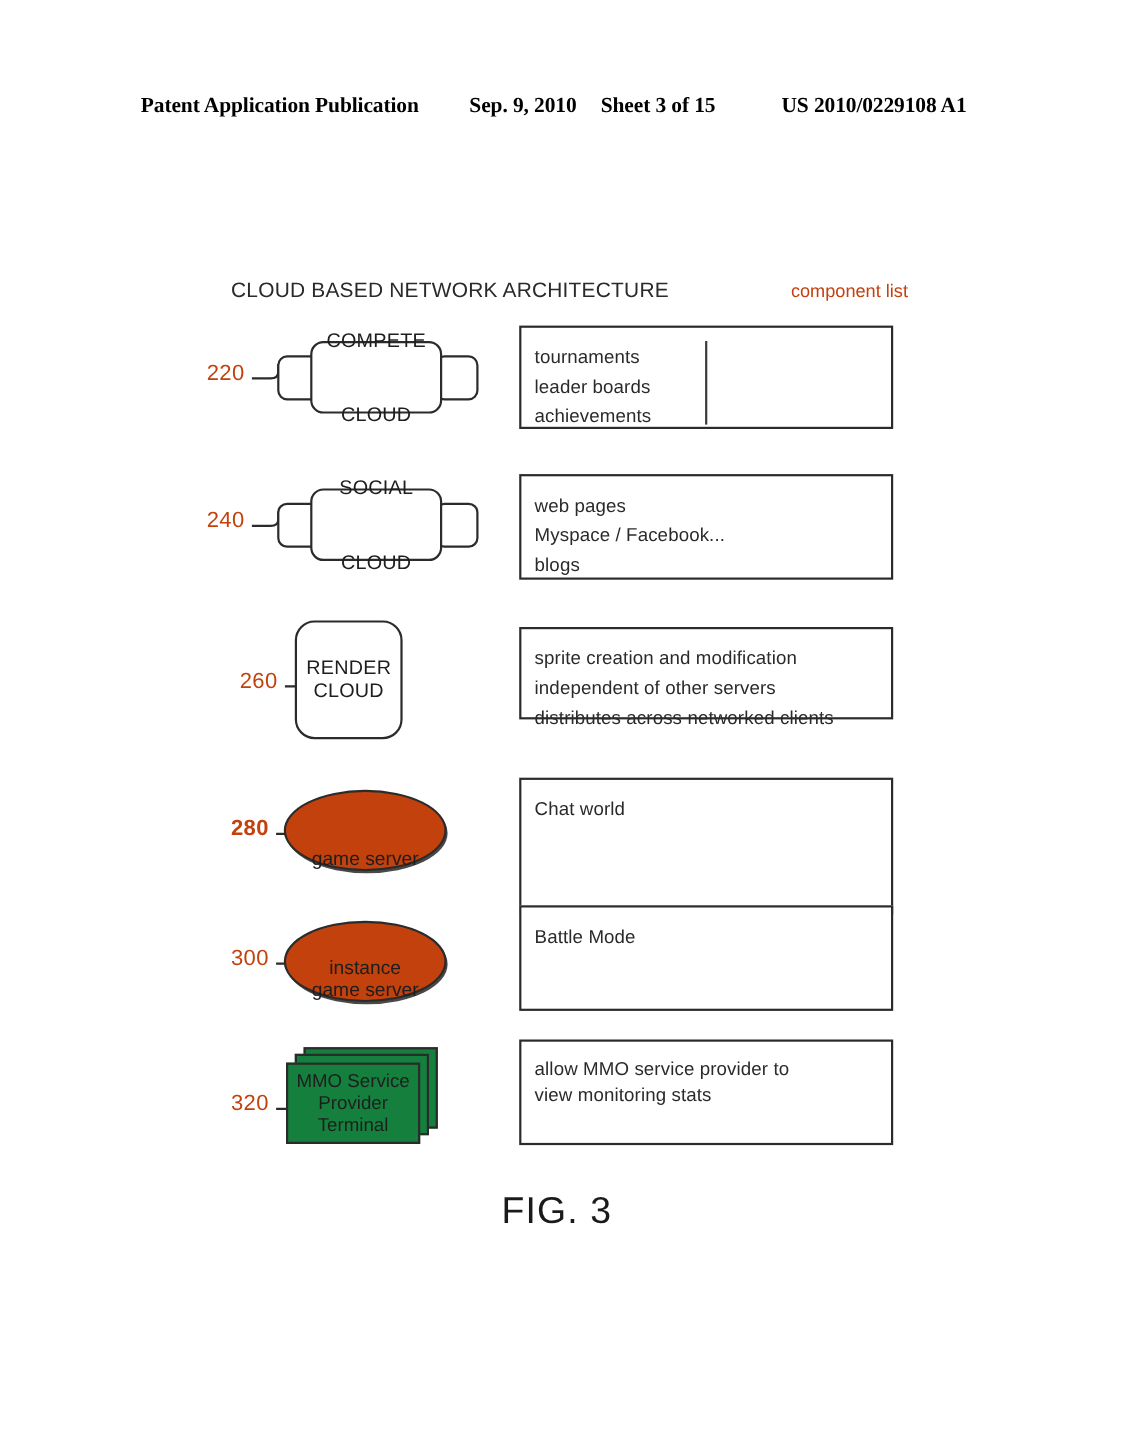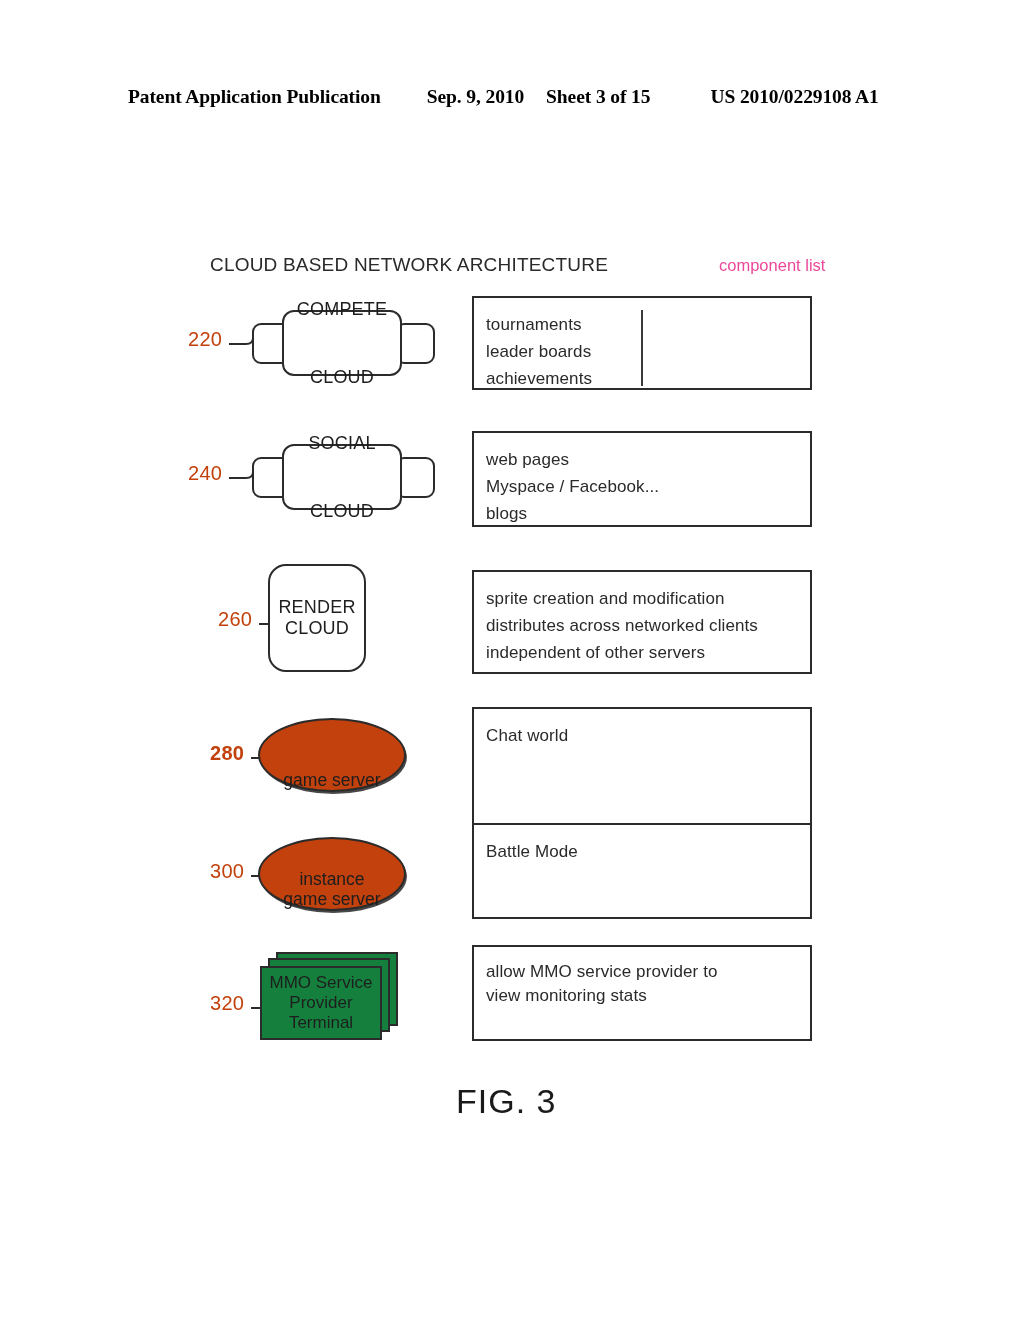--- a/index.html
+++ b/index.html
@@ -53,21 +53,21 @@
     font-size: 19px;
     letter-spacing: 0.2px;
     color: #2a2a2a;
     white-space: nowrap;
   }
   .col-title {
     position: absolute;
     left: 719px;
     top: 256px;
     font-size: 16.5px;
-    color: #ec4899;
+    color: #c2410c;
     white-space: nowrap;
   }
 
   
   .ref {
     position: absolute;
     font-size: 20px;
     color: #c2410c;
     white-space: nowrap;
     letter-spacing: 0.3px;
@@ -267,24 +267,24 @@
   </div>
 
   <div class="ref" style="left:218px; top:608px;">260</div>
   <svg class="leader" style="left:258px; top:610px;" width="30" height="22" viewBox="0 0 30 22">
     <path d="M1,14 L12,14 Q18,14 18,8 L18,2 L29,2" fill="none" stroke="#2b2b2b" stroke-width="2"></path>
   </svg>
   <div class="shape-rrect" style="left:268px; top:564px; width:98px; height:108px;">
     <div class="rrect-label">RENDER</div>
     <div class="rrect-label">CLOUD</div>
   </div>
-  <div class="list-box" style="top:570px; height:104px;">
+  <div class="list-box" style="top:570px; height:84px;">
     <div class="list-line">sprite creation and modification</div>
+    <div class="list-line">independent of other servers</div>
     <div class="list-line">distributes across networked clients</div>
-    <div class="list-line">independent of other servers</div>
   </div>
 
   <div class="ref" style="left:210px; top:742px;font-weight:bold;">280</div>
   <svg class="leader" style="left:250px; top:744px;" width="28" height="22" viewBox="0 0 28 22">
     <path d="M1,14 L10,14 Q16,14 16,8 L16,3 L27,3" fill="none" stroke="#2b2b2b" stroke-width="2"></path>
   </svg>
   <div class="shape-ellipse" style="left:258px; top:718px; width:148px; height:74px;">
     <div class="ellipse-label">game server</div>
   </div>
   <div class="list-box" style="top:707px; height:124px;">

